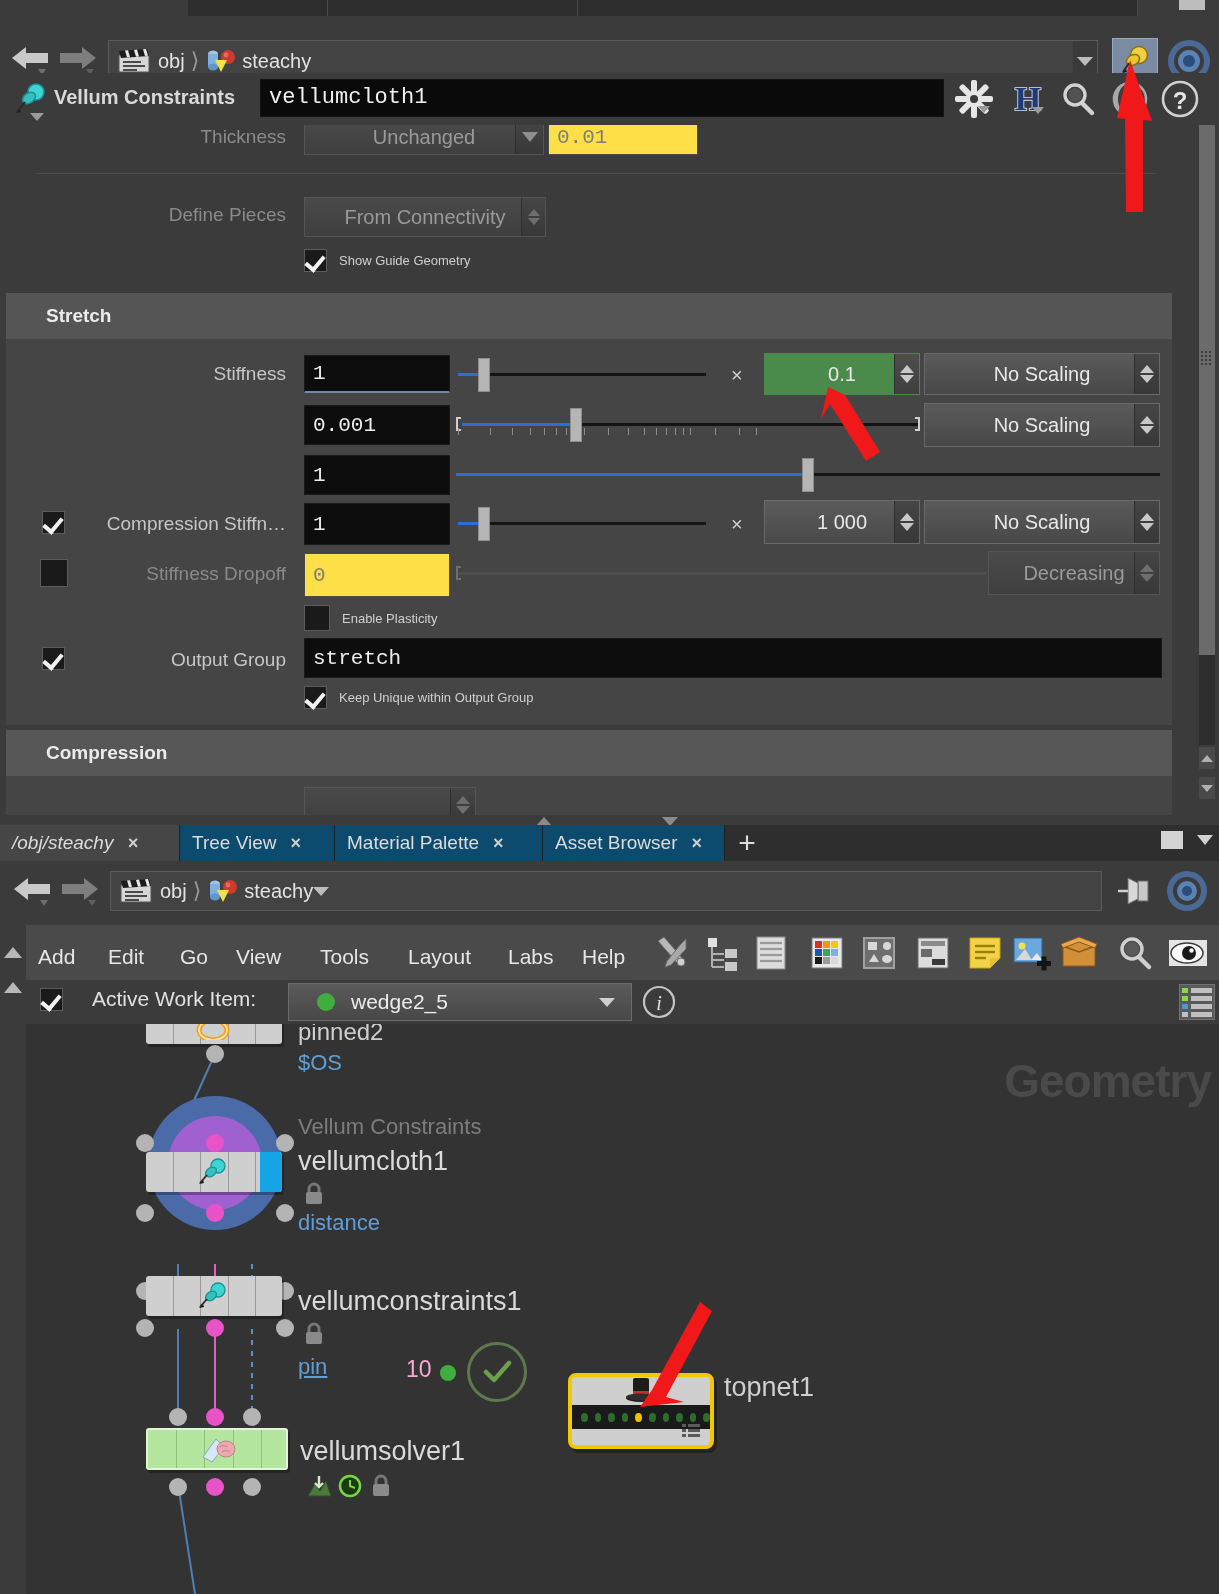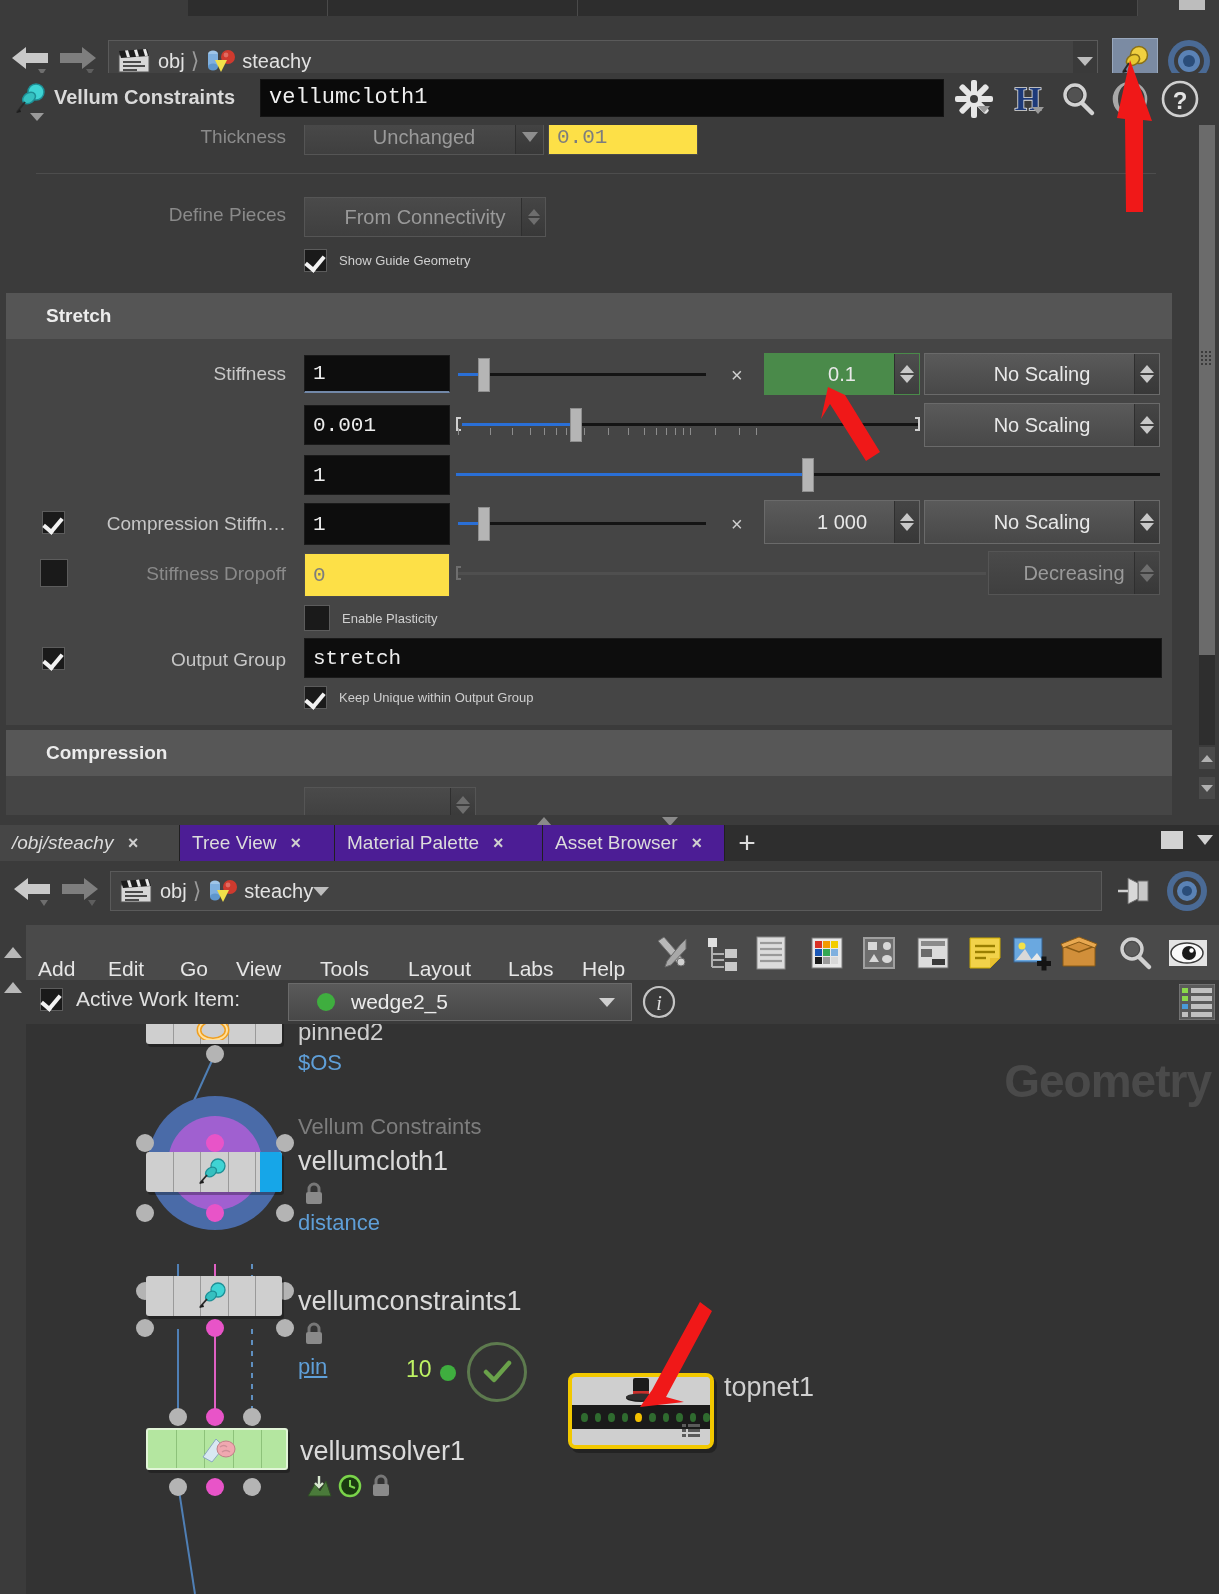--- a/index.html
+++ b/index.html
@@ -134,37 +134,37 @@
   .splitter .grip { position:absolute; left:50%; transform:translateX(-50%); top:3px; width:48px; height:7px; }
   .splitter .tri { position:absolute; top:2px; width:0;height:0; }
 
   
   .tabbar { position:absolute; left:0; top:825px; width:1219px; height:36px; background:#2e2e2e; }
   .ntab {
     position:absolute; top:0; height:36px; display:flex; align-items:center; gap:14px;
     padding:0 12px; font-size:19px; color:#dcdcdc; border-right:1px solid #202020;
   }
   .ntab.active { background:#464646; font-style:italic; }
-  .ntab.inactive { background:#4c1d95; }
+  .ntab.inactive { background:#0c4a6e; }
   .ntab .x { color:#cfcfcf; font-size:18px; font-weight:bold; }
   .plustab { position:absolute; top:0; height:36px; width:44px; display:flex; align-items:center; justify-content:center; font-size:30px; color:#dcdcdc; background:#2e2e2e; }
   .tabbar-right { position:absolute; right:6px; top:6px; display:flex; align-items:center; gap:14px; }
   .sqbtn { width:22px; height:18px; background:#d2d2d2; }
 
   
   .nbc { position:absolute; left:0; top:861px; width:1219px; height:58px; background:#3b3b3b; }
   .nbcfield {
     position:absolute; left:110px; top:10px; width:992px; height:40px;
     background:#434343; border:1px solid #5a5a5a; display:flex; align-items:center; padding-left:8px;
   }
 
   
   .menubar { position:absolute; left:0; top:925px; width:1219px; height:55px; background:#4a4a4a; }
   .menubar .gutter { position:absolute; left:0; top:0; width:26px; height:55px; background:#3b3b3b; display:flex; align-items:center; justify-content:center;}
-  .mitem { position:absolute; top:16px; height:55px; display:flex; align-items:center; font-size:21px; color:#e6e6e6; }
+  .mitem { position:absolute; top:4px; height:55px; display:flex; align-items:center; font-size:21px; color:#e6e6e6; }
   .micon { position:absolute; top:7px; width:42px; height:42px; display:flex; align-items:center; justify-content:center; }
 
   
   .wibar { position:absolute; left:0; top:980px; width:1219px; height:44px; background:#3b3b3b; }
   .wibar .gutter { position:absolute; left:0; top:0; width:26px; height:44px; background:#3b3b3b; display:flex; align-items:flex-start; justify-content:center; padding-top:2px;}
   .wibtn {
     position:absolute; left:288px; top:3px; width:344px; height:38px;
     background:linear-gradient(#5a5a5a,#484848); border:1px solid #6a6a6a;
     display:flex; align-items:center; gap:16px; padding-left:28px; color:#ececec; font-size:21px;
   }
@@ -793,21 +793,21 @@
         <circle cx="24.5" cy="16.5" r="2.2" fill="#fff"></circle>
       </svg>
     </div>
   </div>
 
   <div class="wibar">
     <div class="gutter">
       <div style="width:0;height:0;border-left:9px solid transparent;border-right:9px solid transparent;border-bottom:11px solid #b8b8b8;"></div>
     </div>
     <div style="position:absolute;left:40px;top:8px;" class="chk on"></div>
-    <div style="position:absolute;left:76px;top:7px;font-size:21px;color:#e0e0e0;text-align:center;">Active Work Item:</div>
+    <div style="position:absolute;left:92px;top:7px;font-size:21px;color:#e0e0e0;text-align:center;">Active Work Item:</div>
     <div class="wibtn">
       <span class="greendot"></span>
       <span>wedge2_5</span>
       <span class="dd">
         <span style="width:0;height:0;border-left:8px solid transparent;border-right:8px solid transparent;border-top:9px solid #cfcfcf;display:block;"></span>
       </span>
     </div>
     <div style="position:absolute;left:642px;top:5px;width:34px;height:34px;">
       <svg width="34" height="34" viewBox="0 0 34 34">
         <circle cx="17" cy="17" r="15" fill="none" stroke="#c4c4c4" stroke-width="2.2"></circle>
@@ -927,21 +927,21 @@
 
     <div class="nlabel" style="left:298px;top:262px;font-size:27px;color:#dadada;">vellumconstraints1</div>
     <div style="position:absolute;left:303px;top:298px;">
       <svg width="22" height="24" viewBox="0 0 22 24">
         <path d="M6 10 L6 7 A5 5 0 0 1 16 7 L16 10" fill="none" stroke="#777" stroke-width="3"></path>
         <rect x="3" y="10" width="16" height="12" rx="2" fill="#8a8a8a"></rect>
       </svg>
     </div>
     <div class="nblue" style="left:298px;top:330px;text-decoration:underline;">pin</div>
 
-    <div style="position:absolute;left:406px;top:332px;font-size:23px;color:#bef264;">10</div>
+    <div style="position:absolute;left:406px;top:332px;font-size:23px;color:#f9a8d4;">10</div>
     <div style="position:absolute;left:440px;top:341px;width:16px;height:16px;border-radius:50%;background:#3fae3f;"></div>
     <div class="checkcircle" style="left:467px;top:318px;">
       <svg width="36" height="36" viewBox="0 0 36 36">
         <path d="M7 18 L15 26 L30 9" fill="none" stroke="#6aa24a" stroke-width="4.5" stroke-linecap="round" stroke-linejoin="round"></path>
       </svg>
     </div>
 
     <div class="topnode" style="left:568px;top:349px;">
       <div style="position:absolute;left:0;right:0;top:0;height:28px;background:#cfcfcf;"></div>
       <div style="position:absolute;left:48px;top:0px;width:42px;height:28px;">

